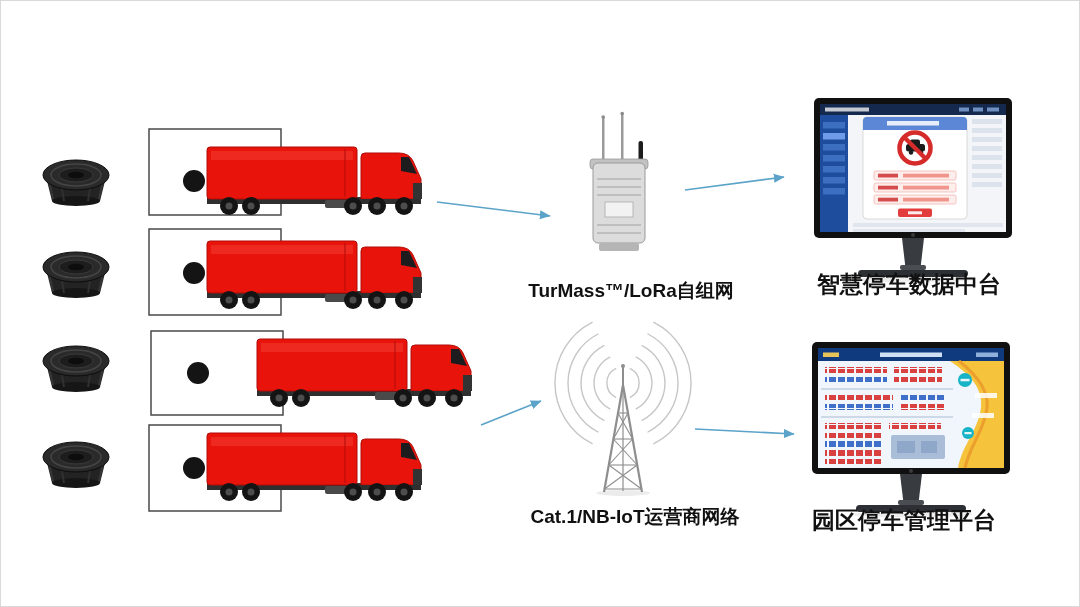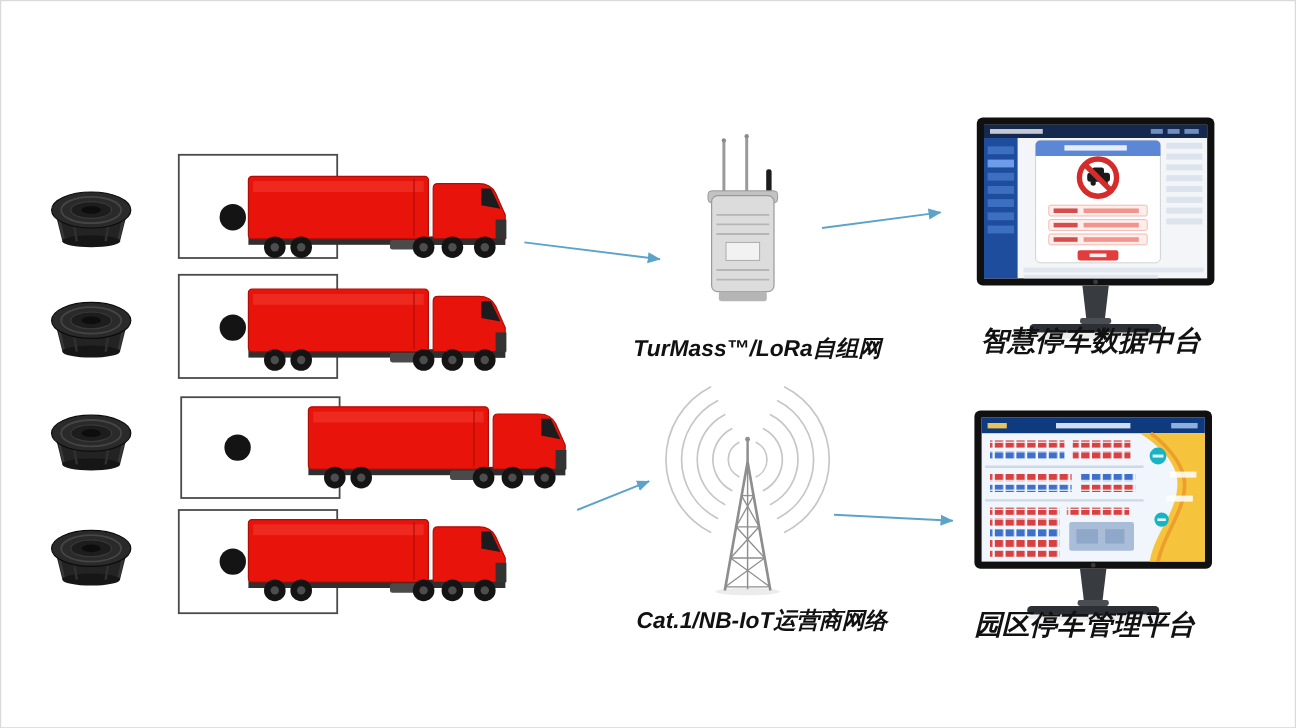--- a/index.html
+++ b/index.html
@@ -1,18 +1,18 @@
 <!DOCTYPE html>
 <html><head>
 <meta charset="utf-8">
 <style>
   html,body{margin:0;padding:0;background:#fff;}
   .stage{width:1080px;height:607px;position:relative;background:#ffffff;
          border:1px solid #d9d9d9;box-sizing:border-box;overflow:hidden;
-         font-family:"Liberation Sans",sans-serif;font-style:italic;}
+         font-family:"Liberation Sans",sans-serif;}
   svg{display:block}
   text{font-family:"Liberation Sans",sans-serif;fill:#111;}
   .label-mid{font-size:19px;font-weight:600;}
   .label-right{font-size:23px;font-weight:600;}
 </style>
 </head>
 <body>
 
 <div class="stage">
 <svg width="1080" height="607" viewBox="0 0 1080 607">

